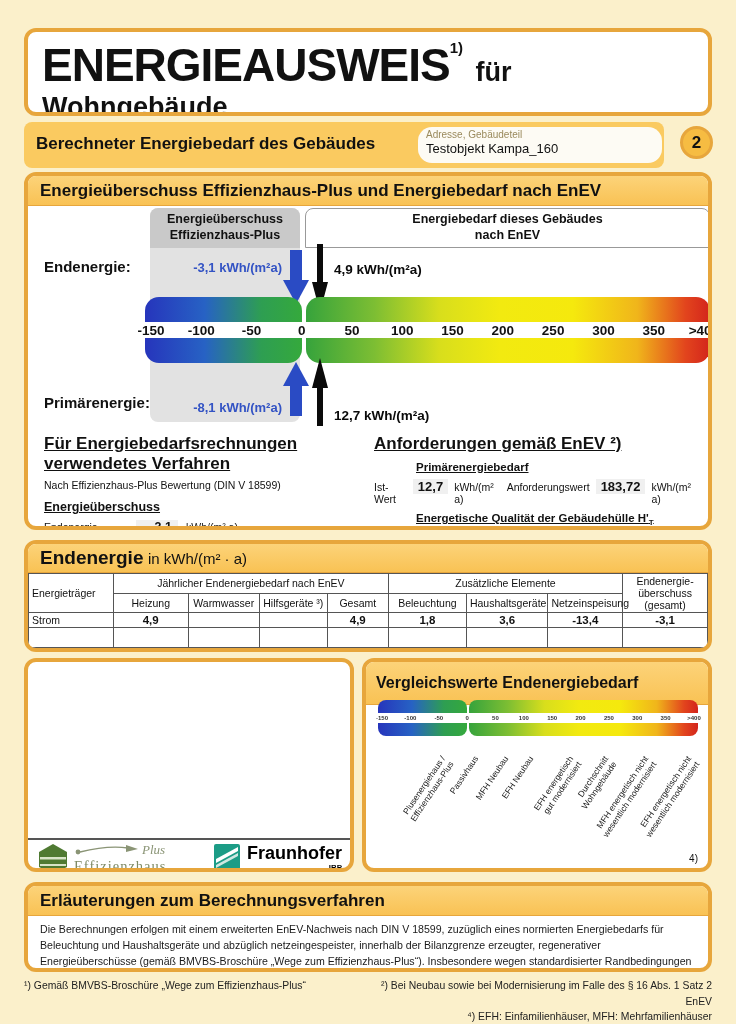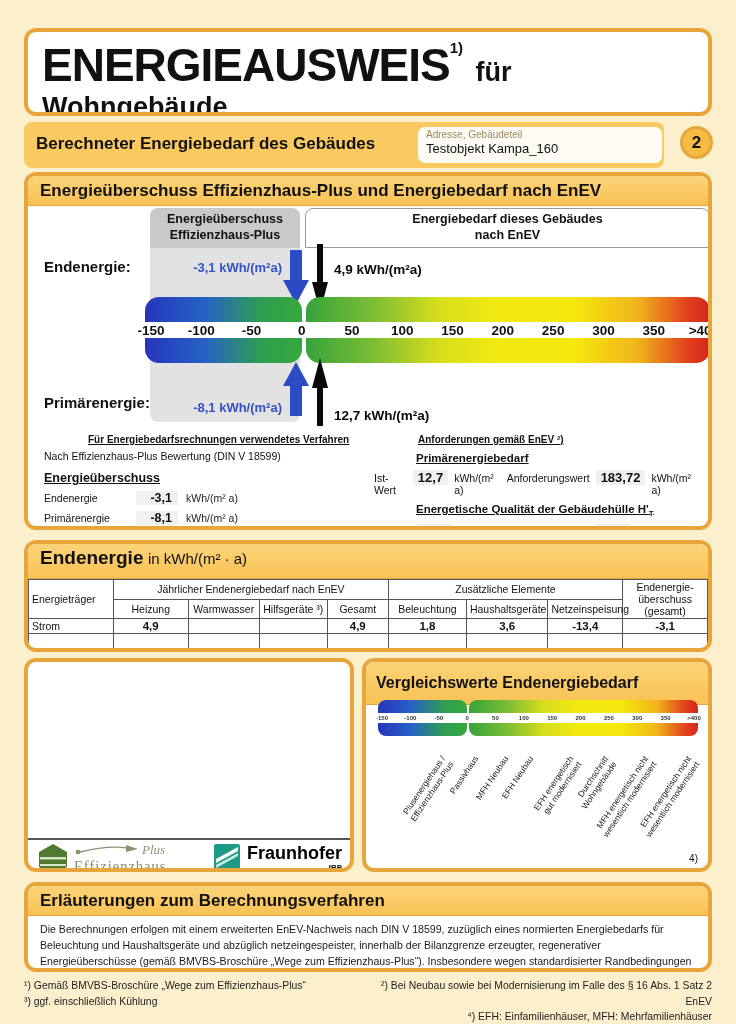--- a/index.html
+++ b/index.html
@@ -11,21 +11,21 @@
   
   .titlebox{left:24px;top:28px;width:688px;height:88px;padding:6px 14px;}
   .t-main{font-size:46px;font-weight:bold;letter-spacing:-1px;}
   .t-sup{font-size:15px;font-weight:bold;vertical-align:28px;}
   .t-suffix{font-size:27px;font-weight:bold;margin-left:8px;}
   
   .headbar{position:absolute;left:24px;top:122px;width:640px;height:46px;background:#FACA60;
            border-radius:8px;box-sizing:border-box;}
   .headbar-label{position:absolute;left:12px;top:12px;font-size:17px;font-weight:bold;}
   .addr{position:absolute;left:394px;top:5px;width:244px;height:36px;background:#FDFBF4;
-        border-radius:7px;padding:2px 8px;box-sizing:border-box;}
+        border-radius:14px;padding:2px 8px;box-sizing:border-box;}
   .addr-label{font-size:10px;color:#9A8A5C;}
   .addr-value{font-size:13px;color:#111;margin-top:1px;}
   .pagenum{position:absolute;left:680px;top:126px;width:33px;height:33px;border-radius:50%;
            background:#F6BC42;border:3px solid #E7A63C;box-sizing:border-box;
            display:flex;align-items:center;justify-content:center;font-size:17px;font-weight:bold;}
   
   .mainbox{left:24px;top:172px;width:688px;height:358px;}
   .greypanel{position:absolute;left:122px;top:32px;width:150px;height:214px;background:#E2E2E2;border-radius:8px;}
   .hdr-grey{position:absolute;left:122px;top:32px;width:150px;height:40px;background:#C9C9C9;
             border-radius:8px 8px 0 0;display:flex;align-items:center;justify-content:center;
@@ -43,36 +43,36 @@
   .band-l{left:0;width:157px;background:linear-gradient(90deg,#2635BC 0%,#2762C4 38%,#2E9E52 74%,#35A93C 100%);}
   .band-r{left:161px;width:404px;background:linear-gradient(90deg,#36A33C 0%,#7DBE33 17%,#D8DE1C 33%,#F2EA10 48%,#F5E90D 66%,#F0B51B 82%,#E2441D 94%,#D3251C 100%);}
   .scale-mid{position:absolute;left:-4px;top:25px;width:573px;height:16px;background:#fff;
              display:flex;justify-content:space-between;align-items:center;padding:0 10px;box-sizing:border-box;}
   .tick{width:0;display:flex;justify-content:center;overflow:visible;white-space:nowrap;
         font-size:13.5px;font-weight:bold;}
   
   .details{position:absolute;left:16px;top:258px;width:660px;font-size:10.5px;}
   .dcol-l{position:absolute;left:0;top:0;width:310px;}
   .dcol-r{position:absolute;left:330px;top:0;width:330px;}
-  .dhead{font-size:10px;font-weight:bold;text-decoration:underline;margin-left:44px;}
+  .dhead{font-size:17px;font-weight:bold;text-decoration:underline;}
   .dhead2{font-size:12.5px;font-weight:bold;text-decoration:underline;margin-top:9px;}
   .dline{margin-top:5px;}
   .drow{margin-top:6px;display:flex;align-items:baseline;}
   .dlabel{width:92px;}
   .dval{font-weight:bold;font-size:12.5px;background:#F0F0F0;padding:0 6px;margin-right:8px;min-width:30px;text-align:right;}
   .dunit{color:#222;}
   .rrow{margin-top:6px;display:flex;align-items:baseline;flex-wrap:nowrap;}
   .rrow span{margin-right:6px;}
   .rval{font-weight:bold;font-size:13px;background:#F0F0F0;padding:0 5px;}
   .rhead{font-weight:bold;font-size:11.5px;text-decoration:underline;margin-top:7px;padding-left:42px;}
   
   .tablebox{left:24px;top:540px;width:688px;height:112px;}
   .tstrip .big{font-size:19px;font-weight:bold;}
   .tstrip .small{font-size:15px;font-weight:normal;}
-  .tstrip{padding:3px 12px 9px 12px;background:linear-gradient(180deg,#FCD379,#F9C254);border-bottom:1px solid #E7A63C;}
+  .tstrip{padding:3px 12px 3px 12px;background:linear-gradient(180deg,#FCD379,#F9C254);border-bottom:1px solid #E7A63C;}
   table.etab{border-collapse:collapse;width:100%;table-layout:fixed;}
   table.etab th,table.etab td{border:1px solid #555;font-weight:normal;padding:1px 3px;text-align:center;}
   table.etab .gh{font-size:10.5px;}
   table.etab .ch{font-size:10.5px;}
   table.etab .lab{font-size:10.5px;text-align:left;}
   table.etab td.num{font-size:11.5px;font-weight:bold;margin-top:8px;}
   table.etab .c0{width:12.5%;} .c1{width:11%;} .c2{width:10.5%;} .c3{width:10%;} .c4{width:9%;}
   .c5{width:11.5%;} .c6{width:12%;} .c7{width:11%;} .c8{width:12.5%;}
   
   .logobox{left:24px;top:658px;width:330px;height:214px;}
@@ -358,21 +358,20 @@
   </div>
 
   <div class="goldbox explbox">
     <div class="strip">Erläuterungen zum Berechnungsverfahren</div>
     <div class="expl-body">Die Berechnungen erfolgen mit einem erweiterten EnEV-Nachweis nach DIN V 18599, zuzüglich eines normierten Energiebedarfs für Beleuchtung und Haushaltsgeräte und abzüglich netzeingespeister, innerhalb der Bilanzgrenze erzeugter, regenerativer Energieüberschüsse (gemäß BMVBS-Broschüre „Wege zum Effizienzhaus-Plus“). Insbesondere wegen standardisierter Randbedingungen erlauben die angegebenen Werte keine Rückschlüsse auf den tatsächlichen Energieverbrauch. Die ausgewiesenen Bedarfswerte sind spezifische Werte pro Quadratmeter Gebäudenutzflächen (AN).</div>
   </div>
 
   <div class="footnotes">
     <div class="fn-l">
       <div>¹) Gemäß BMVBS-Broschüre „Wege zum Effizienzhaus-Plus“</div>
-      <div>³) ggf. einschließlich Kühlung</div>
     </div>
     <div class="fn-r">
       <div>²) Bei Neubau sowie bei Modernisierung im Falle des § 16 Abs. 1 Satz 2 EnEV</div>
       <div>⁴) EFH: Einfamilienhäuser, MFH: Mehrfamilienhäuser</div>
     </div>
   </div>
 
 </div>
 
 </body></html>

